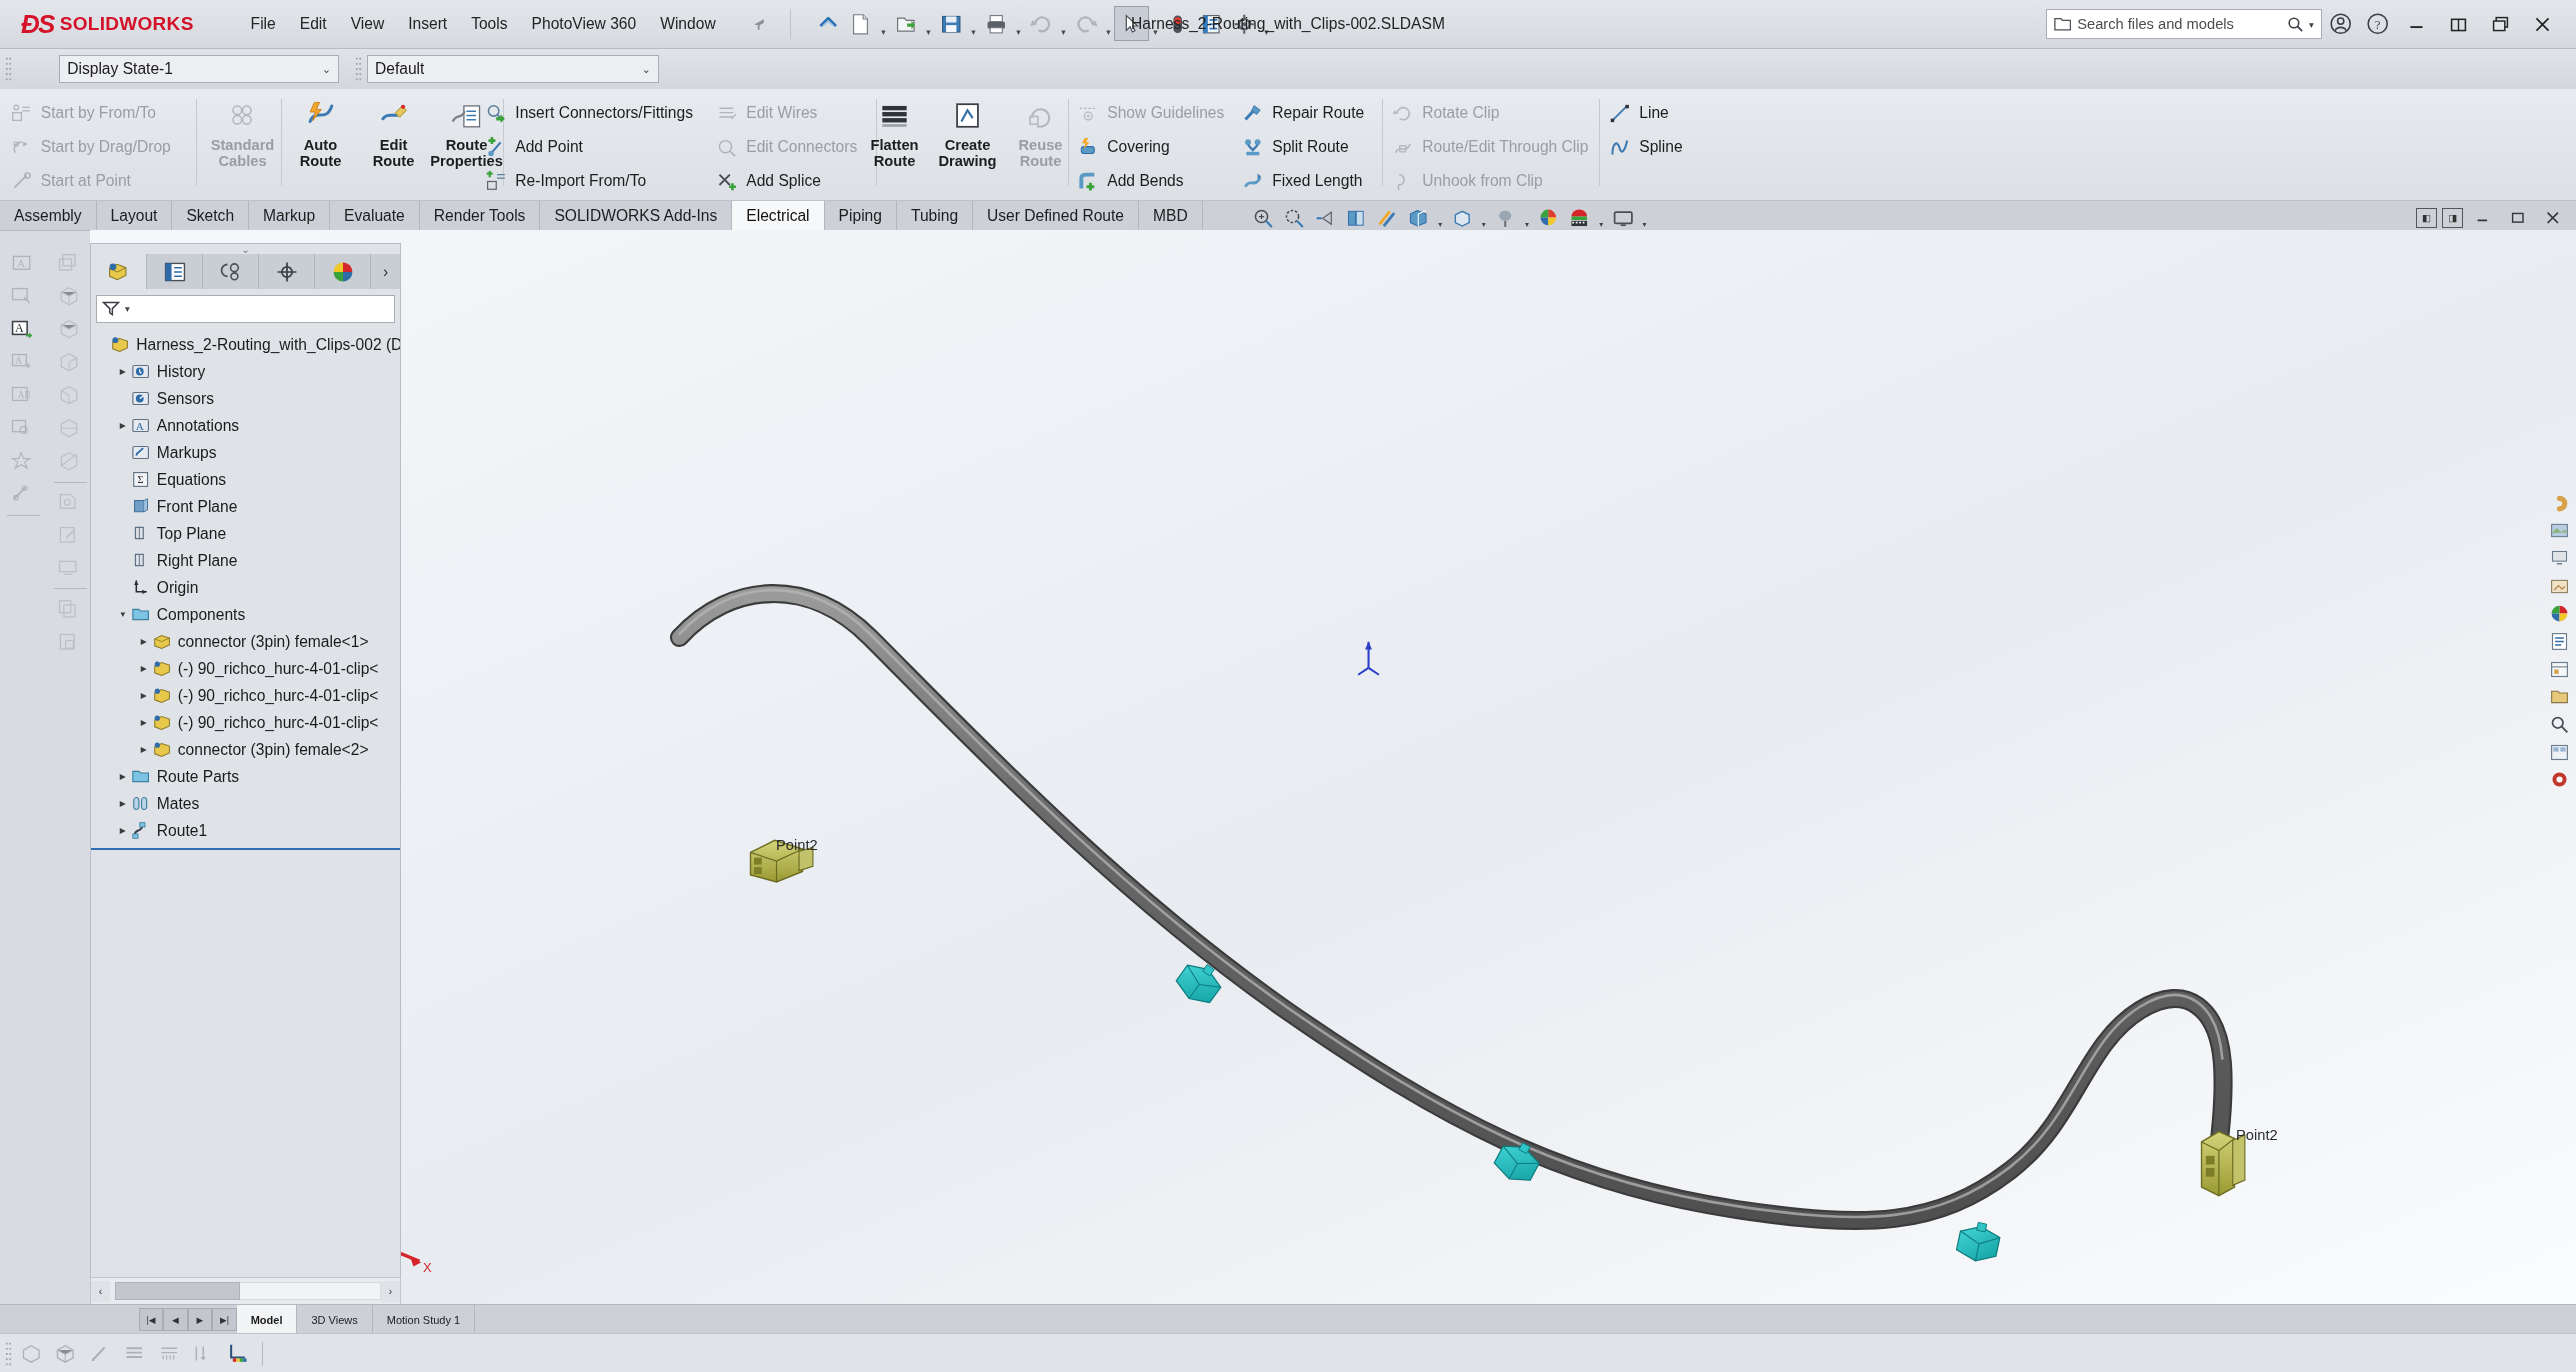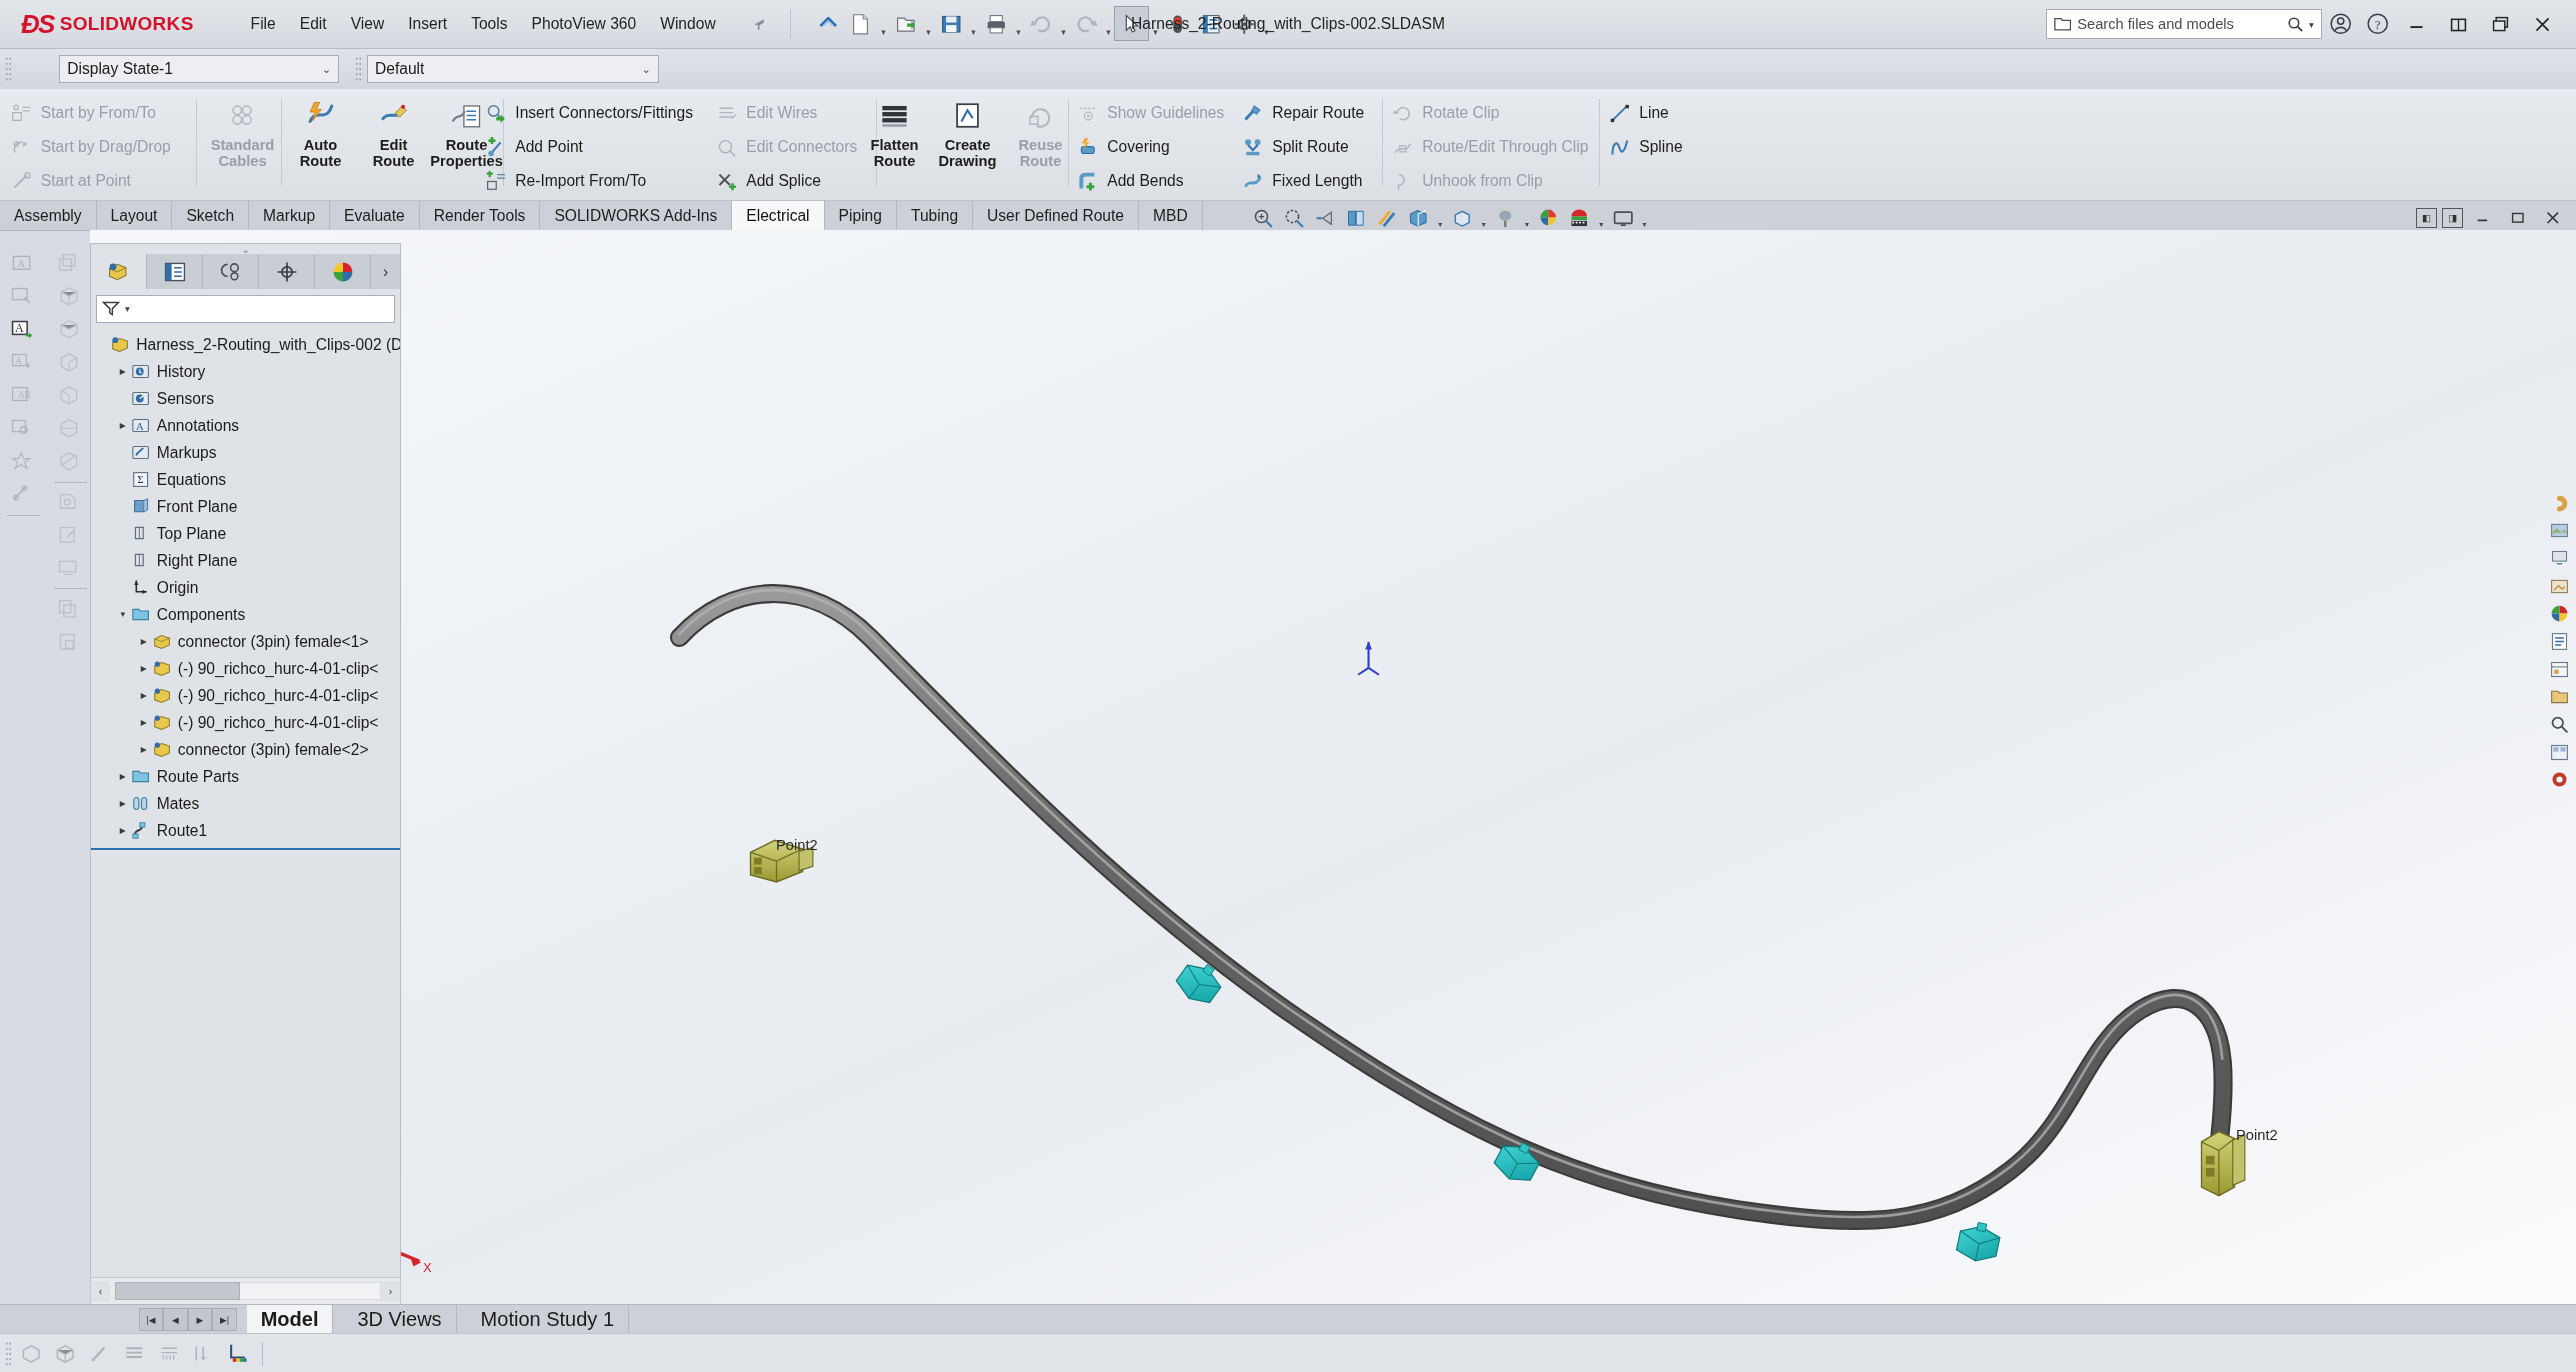--- a/index.html
+++ b/index.html
@@ -165,21 +165,21 @@
     position:absolute;left:90px;top:1277px;width:309px;height:26px;
     background:#e8eaee;border:0.9px solid #c3c7cd;display:flex;align-items:center;
   }
   .tabsbar{
     position:absolute;left:0;top:1304px;width:2576px;height:29.5px;
     background:#cdd1d7;display:flex;align-items:stretch;border-top:0.9px solid #b4b8be;
   }
   .tabspacer{width:130px;}
   .navbtns{display:flex;align-items:center;margin-left:8.7px;}
   .navb{width:22.5px;height:21px;background:#c3c7cd;border:0.9px solid #a9adb3;display:flex;align-items:center;justify-content:center;font-size:8.7px;color:#333;cursor:default;}
-  .btab{display:flex;align-items:center;padding:0 14px;font-size:20px;border-right:0.9px solid #b4b8be;cursor:default;margin-left:10px;}
+  .btab{display:flex;align-items:center;padding:0 14px;font-size:11px;border-right:0.9px solid #b4b8be;cursor:default;}
   .btab.active{background:#f2f4f6;font-weight:bold;}
   .statusbar{
     position:absolute;left:0;top:1333px;width:2576px;height:39px;
     background:#e0e3e8;border-top:0.9px solid #c0c4ca;display:flex;align-items:center;
   }
   .sbi{width:31px;height:29.5px;display:flex;align-items:center;justify-content:center;opacity:.38;cursor:default;margin-left:3.5px;}
   .sbi.on{opacity:1;}
   .sb-sep{width:0.9px;height:24px;background:#b6bac0;margin:0 8.7px;}
 
   svg{display:block;}

